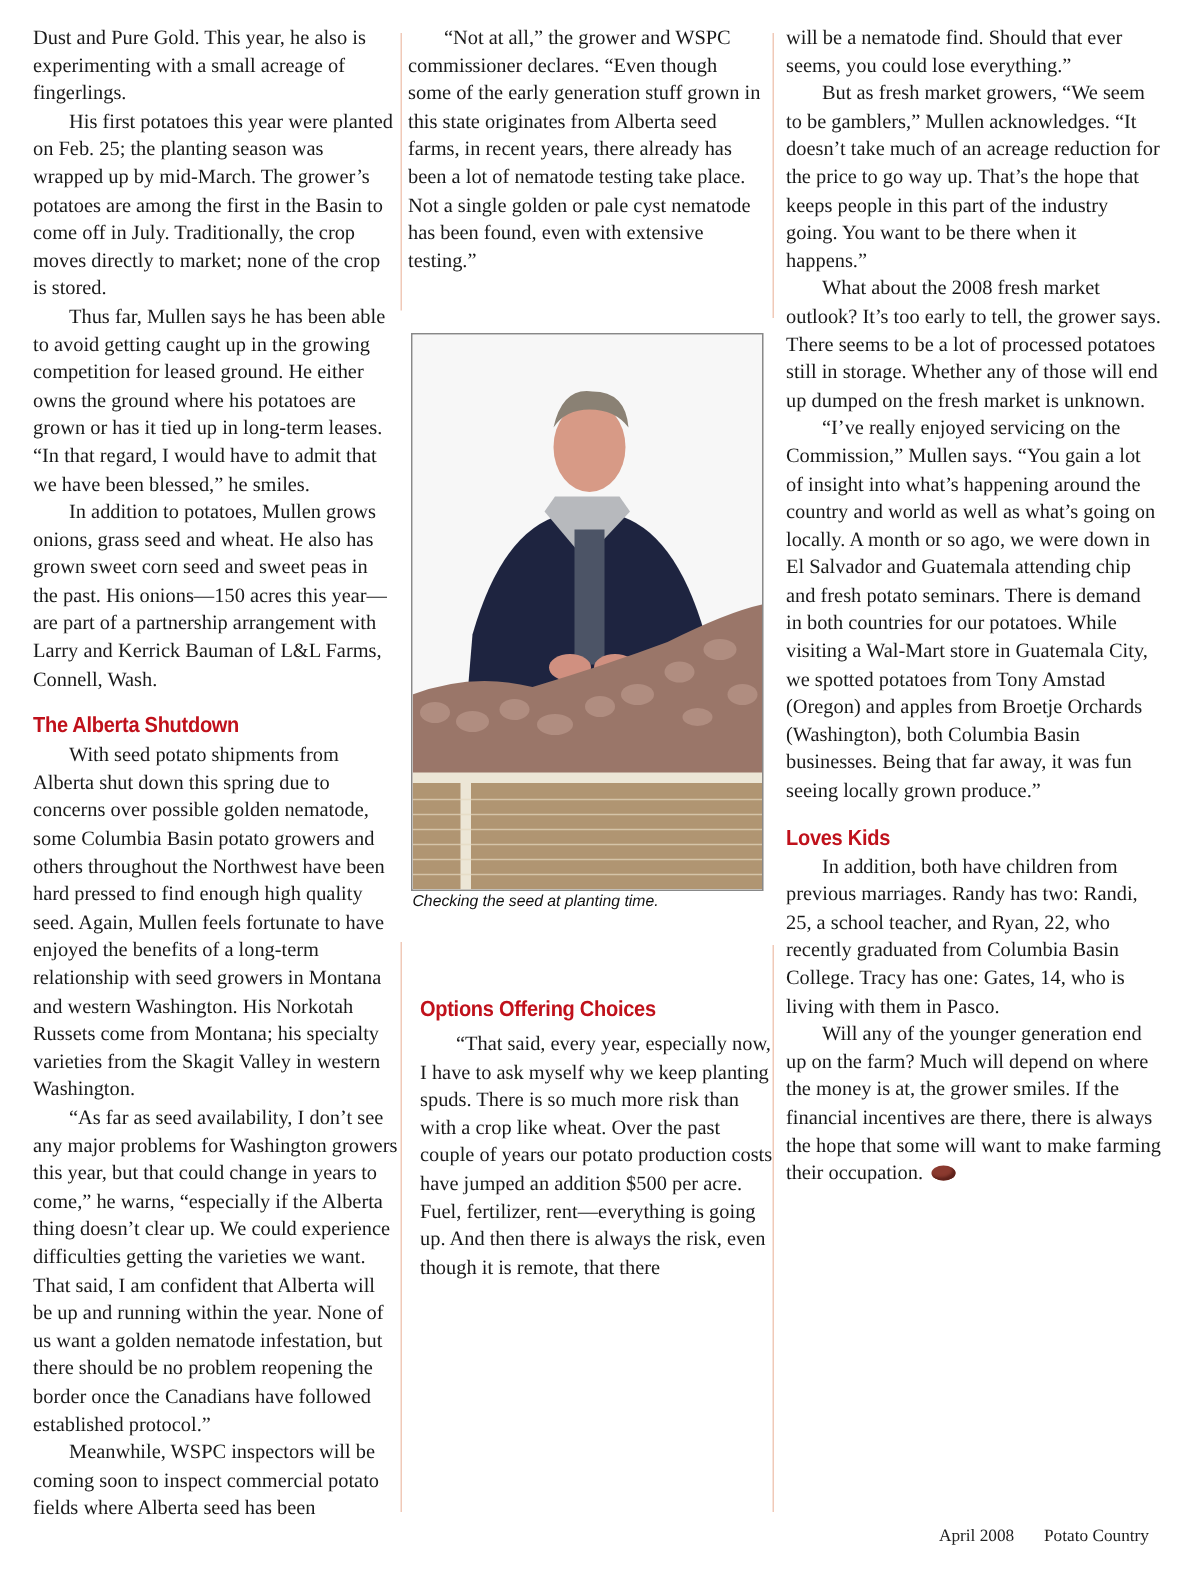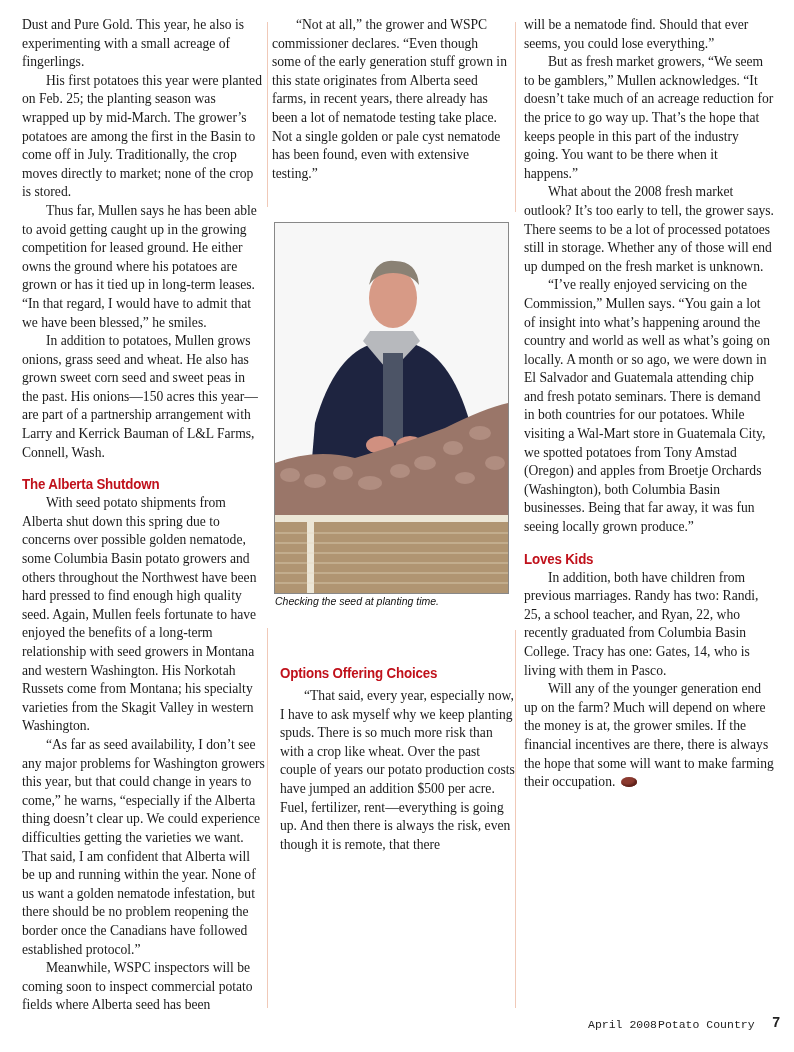--- a/index.html
+++ b/index.html
@@ -7,21 +7,21 @@
   .col { position:absolute; top:16px; font-size:13.6px; line-height:18.6px; }
   .col p { margin:0; text-indent:0; }
   .col p.ind { text-indent:24px; }
   #col1 { left:22px; width:243px; }
   #col2 { left:272px; width:236px; }
   #col3 { left:524px; width:250px; }
   .rule { position:absolute; width:1px; background:#f0c9b8; }
   h3 { font-family:"Liberation Sans", sans-serif; font-weight:bold; color:#c0111b; font-size:14.5px; margin:0; line-height:20px; letter-spacing:-0.2px; transform:scaleX(0.92); transform-origin:left; }
   .photo { position:absolute; left:274px; top:222px; width:233px; height:370px; border:1px solid #888; overflow:hidden; background:#f6f6f6; }
   .caption { position:absolute; left:275px; top:595px; font-family:"Liberation Sans", sans-serif; font-style:italic; font-size:10.5px; color:#111;text-align:center; }
-  .footer { position:absolute; top:1018px; font-family:Liberation Mono, monospace; font-size:11.5px; color:#222; }
+  .footer { position:absolute; top:1018px; font-family:Liberation Serif, serif; font-size:11.5px; color:#222;margin-left:38px; }
   .pagenum { font-weight:bold; font-size:14px; }
   .potato-icon { display:inline-block; width:16px; height:10px; background:#8b3a2f; border-radius:50%; vertical-align:-1px; margin-left:2px; box-shadow: inset -2px -2px 2px #5e221b; }
 </style>
 </head>
 <body>
 
 <div class="rule" style="left:267px; top:22px; height:185px;"></div>
 <div class="rule" style="left:267px; top:628px; height:380px;"></div>
 <div class="rule" style="left:515px; top:22px; height:190px;"></div>
 <div class="rule" style="left:515px; top:630px; height:378px;"></div>

